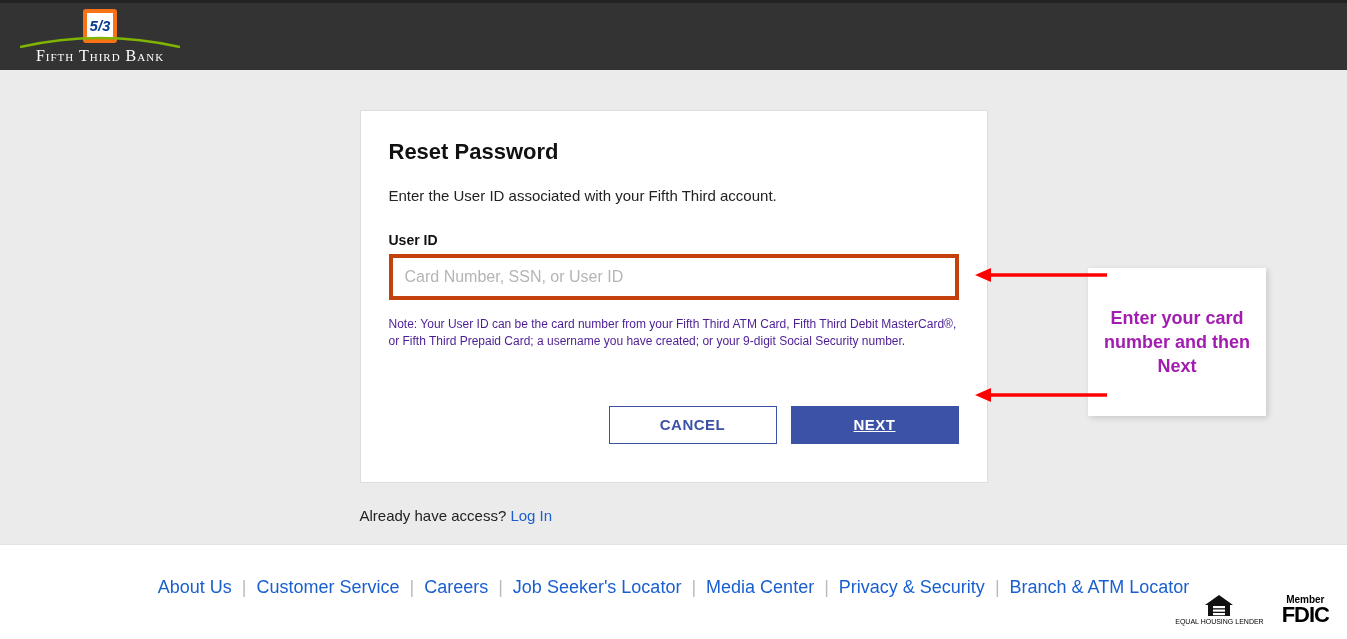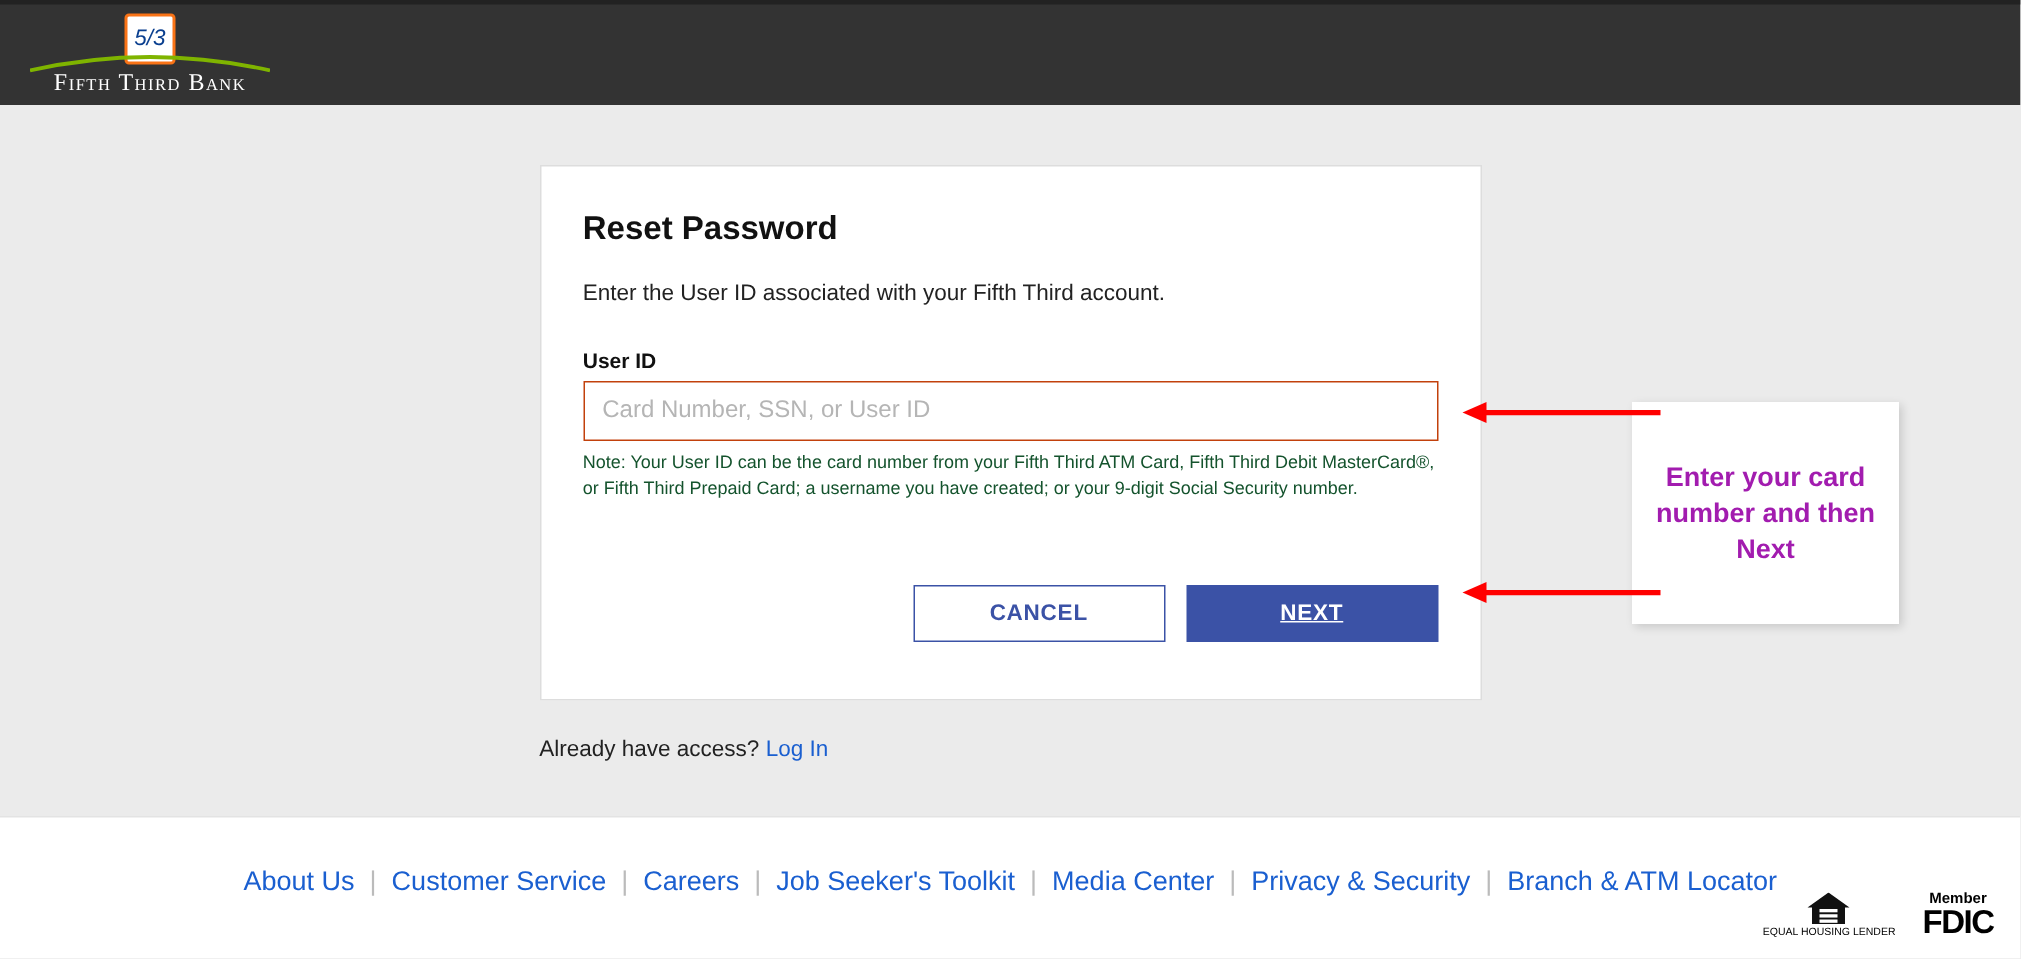--- a/index.html
+++ b/index.html
@@ -16,24 +16,24 @@
     border-top: 3px solid #222;
     height: 70px;
     display: flex;
     align-items: center;
     padding-left: 20px;
   }
   .logo-wrap { display: flex; flex-direction: column; align-items: center; }
   .logo-square {
     width: 34px; height: 34px;
     background: #fff;
-    border: 2px solid #f97316;
+    border: 4px solid #f97316;
     border-radius: 3px;
     display:flex;align-items:center;justify-content:center;
-    font-weight:normal;font-size:15px;font-style:italic;color:#0a3f8f;
+    font-weight:bold;font-size:15px;font-style:italic;color:#0a3f8f;
   }
   .swoosh {
     width: 160px; height: 16px; position: relative; margin-top:-8px;
   }
   .swoosh svg { width:100%; height:100%; }
   .bank-name {
     color: #fff;
     font-family: "Times New Roman", serif;
     font-variant: small-caps;
     letter-spacing: 1px;
@@ -67,30 +67,30 @@
   }
   .field-label {
     font-weight: bold;
     font-size: 14px;
     color: #111;
     margin-bottom: 6px;
     display:block;
   }
   .text-input {
     width: 100%;
-    border: 1px solid #c2410c;
+    border: 4px solid #c2410c;
     padding: 10px 12px;
     font-size: 16px;
     color: #222;
   }
   .text-input::placeholder { color: #b5b5b5; }
   .note {
     font-size: 12px;
-    color: #14532d;
-    margin-top: 6px;
+    color: #4c1d95;
+    margin-top: 16px;
     line-height: 1.4;
   }
   .btn-row {
     display: flex;
     justify-content: flex-end;
     gap: 14px;
     margin-top: 56px;
   }
   .btn {
     width: 168px;
@@ -214,21 +214,21 @@
 </div>
 
 <div class="footer">
   <div class="footer-links">
     <a href="#">About Us</a>
       <span class="sep">|</span>
     <a href="#">Customer Service</a>
       <span class="sep">|</span>
     <a href="#">Careers</a>
       <span class="sep">|</span>
-    <a href="#">Job Seeker's Toolkit</a>
+    <a href="#">Job Seeker's Locator</a>
       <span class="sep">|</span>
     <a href="#">Media Center</a>
       <span class="sep">|</span>
     <a href="#">Privacy &amp; Security</a>
       <span class="sep">|</span>
     <a href="#">Branch &amp; ATM Locator</a>
   </div>
   <div class="badges">
     <div class="lender">
       <svg class="house" viewBox="0 0 30 22">

